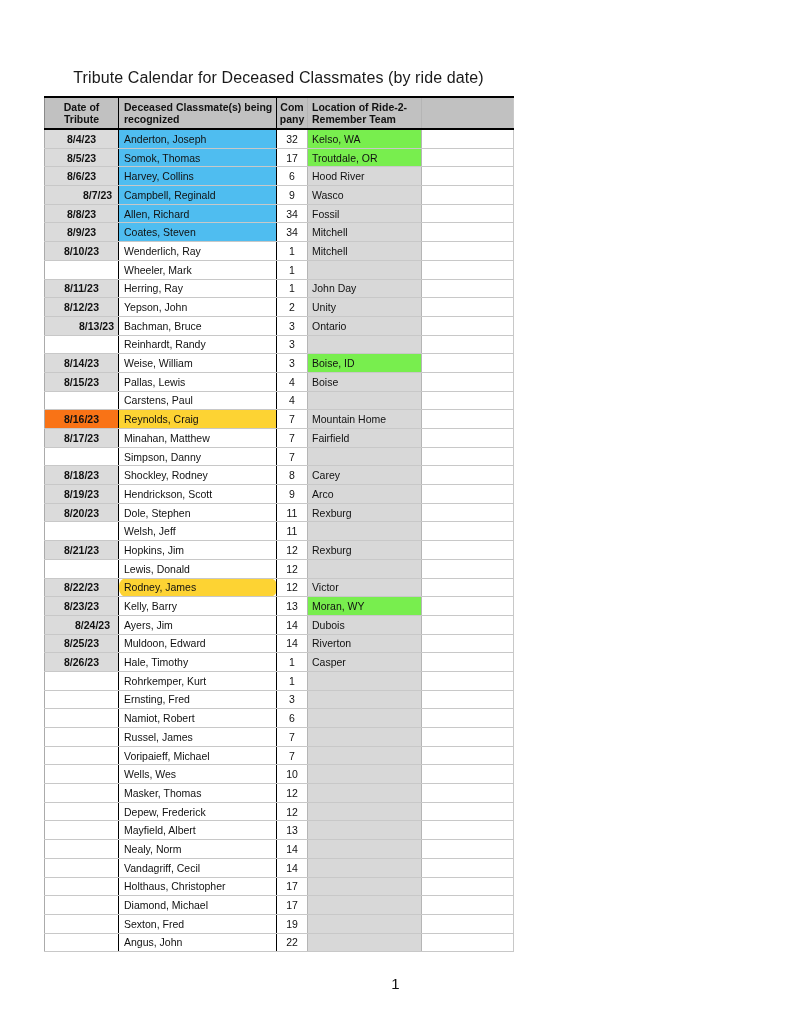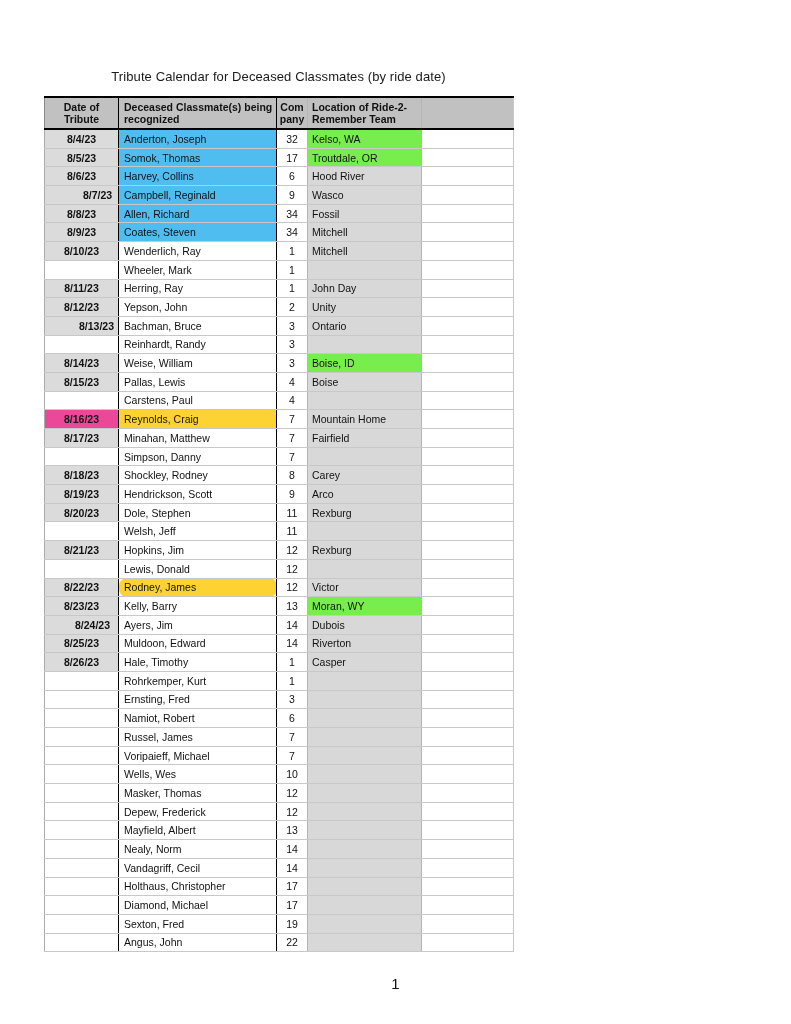--- a/index.html
+++ b/index.html
@@ -3,21 +3,21 @@
 <meta charset="utf-8">
 <style>
   html,body { margin:0; padding:0; }
   body { background:#ffffff; font-family:"Liberation Sans", sans-serif; }
   .page {
     position:relative; width:791px; height:1024px; background:#ffffff;
     overflow:hidden;
   }
   .doc-title {
     position:absolute; top:69px; left:44px; width:469px;
-    text-align:center; font-size:13px; color:#1a1a1a;
+    text-align:center; font-size:16px; color:#1a1a1a;
     letter-spacing:0.1px;
   }
   table.tribute {
     position:absolute; top:96px; left:44px; width:469px;
     table-layout:fixed; border-collapse:collapse;
     font-size:10.5px; color:#111111;
   }
   thead tr { border-top:2px solid #000; border-bottom:2px solid #000; }
   th {
     font-weight:bold; text-align:center; vertical-align:middle;
@@ -163,21 +163,21 @@
           <td class="c-extra"></td>
         </tr>
         <tr>
           <td class="c-date"></td>
           <td class="c-name">Carstens, Paul</td>
           <td class="c-comp">4</td>
           <td class="c-loc" style="background: rgb(216, 216, 216);"></td>
           <td class="c-extra"></td>
         </tr>
         <tr>
-          <td class="c-date" style="background: #ec4899; margin-top: 12px;">8/16/23</td>
+          <td class="c-date" style="background: #f97316; margin-top: 12px;">8/16/23</td>
           <td class="c-name" style="background: rgb(253, 211, 51);">Reynolds, Craig</td>
           <td class="c-comp">7</td>
           <td class="c-loc" style="background: rgb(216, 216, 216);">Mountain Home</td>
           <td class="c-extra"></td>
         </tr>
         <tr>
           <td class="c-date" style="background: rgb(219, 219, 219);">8/17/23</td>
           <td class="c-name">Minahan, Matthew</td>
           <td class="c-comp">7</td>
           <td class="c-loc" style="background: rgb(216, 216, 216);">Fairfield</td>

